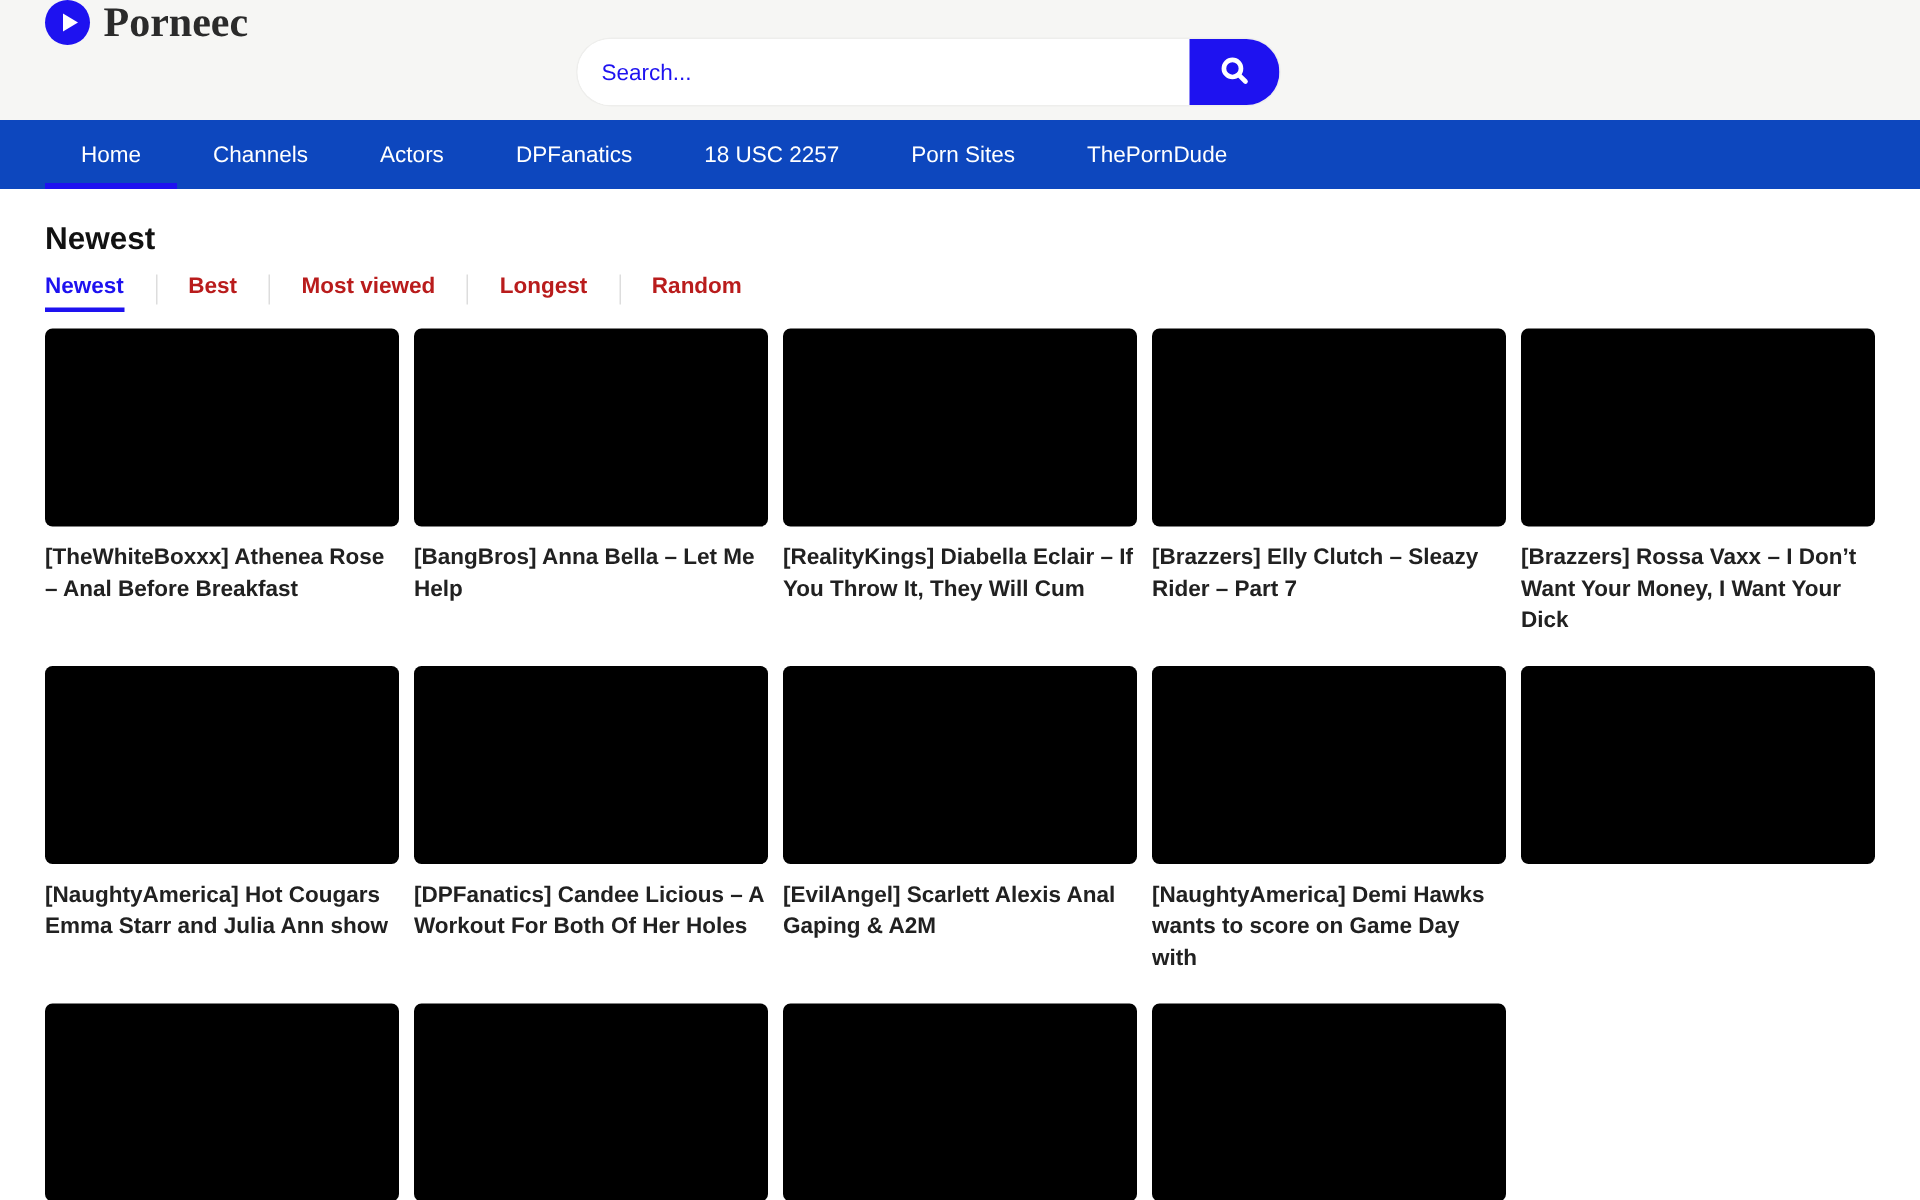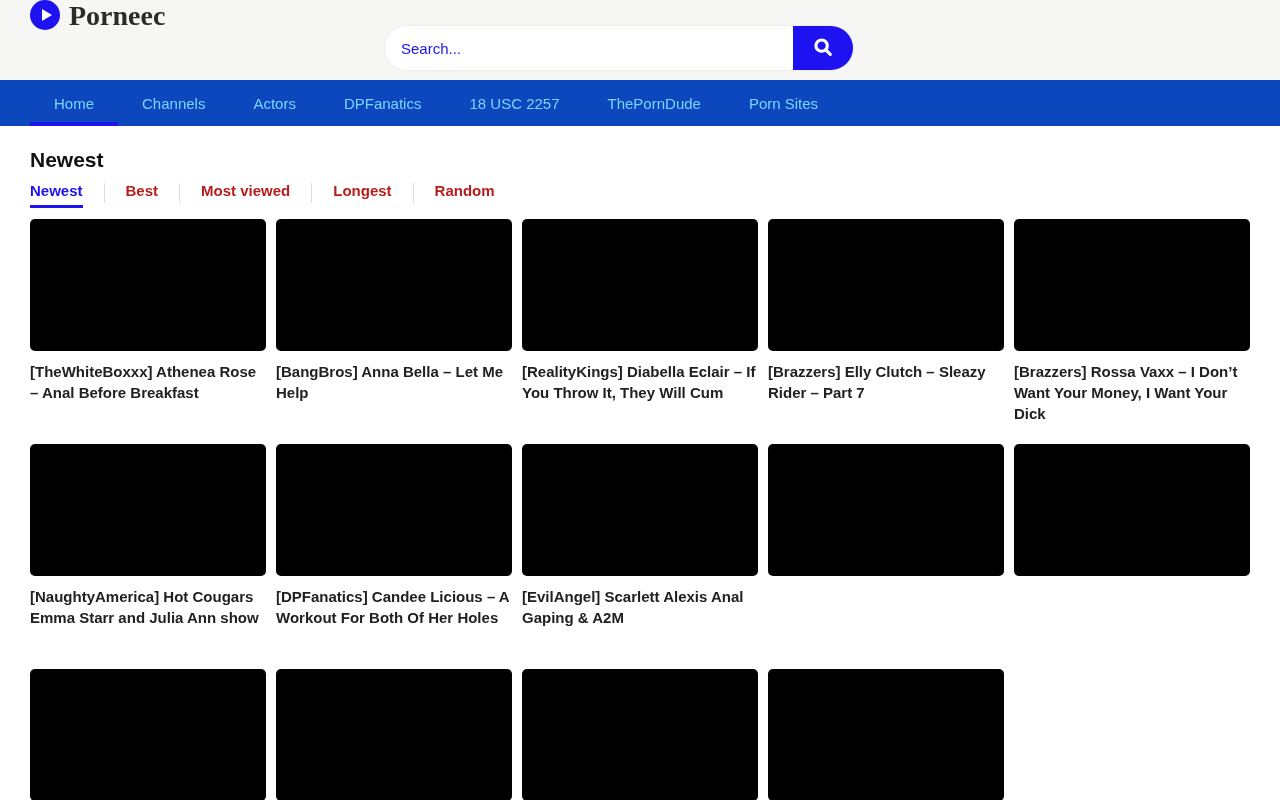--- a/index.html
+++ b/index.html
@@ -21,21 +21,21 @@
   .brand-name{font-family:"Liberation Serif",serif;font-weight:700;font-size:28px;color:#2b2b2b;}
   .searchbar{position:absolute;left:385px;top:26px;width:468px;height:44px;display:flex;
     border-radius:23px;overflow:hidden;background:#fff;box-shadow:0 0 0 1px rgba(0,0,0,0.03);}
   .search-input{flex:1;border:0;outline:none;padding:0 16px;font-size:15px;color:var(--accent);
     font-family:"Liberation Sans",sans-serif;background:#fff;}
   .search-input::placeholder{color:var(--accent);opacity:1;}
   .search-btn{width:60px;border:0;background:var(--accent);cursor:pointer;
     display:flex;align-items:center;justify-content:center;}
   
   .nav{height:46px;background:var(--nav);display:flex;padding-left:30px;}
-  .nav-item{display:flex;align-items:center;padding:0 24px;color:#7dd3fc;font-size:15px;
+  .nav-item{display:flex;align-items:center;padding:0 24px;color:#ffffff;font-size:15px;
     cursor:pointer;border-bottom:4px solid transparent;border-top:4px solid transparent;}
   .nav-item.active{border-bottom-color:var(--accent);}
   
   .main{padding:22px 30px 0;}
   .page-heading{font-size:21px;font-weight:700;color:#111;margin-bottom:10px;}
   .tabs{display:flex;align-items:center;}
   .tab{margin:0 21px;padding-bottom:6px;font-size:15px;font-weight:700;color:#b91c1c;
     border-bottom:3px solid transparent;cursor:pointer;}
   .tab:first-child{margin-left:0;}
   .tab.active{color:var(--accent);border-bottom-color:var(--accent);}
@@ -68,22 +68,22 @@
     </button>
   </div>
 </div>
 
 <div class="nav">
   <div class="nav-item active">Home</div>
   <div class="nav-item">Channels</div>
   <div class="nav-item">Actors</div>
   <div class="nav-item">DPFanatics</div>
   <div class="nav-item">18 USC 2257</div>
+  <div class="nav-item">Porn Sites</div>
   <div class="nav-item">ThePornDude</div>
-  <div class="nav-item">Porn Sites</div>
 </div>
 
 <div class="main">
   <div class="page-heading">Newest</div>
 
   <div class="tabs">
     <div class="tab active">Newest</div>
     <div class="tab-divider"></div>
     <div class="tab">Best</div>
     <div class="tab-divider"></div>
@@ -122,20 +122,21 @@
     <div class="card">
       <div class="thumb"></div>
       <div class="card-title">[DPFanatics] Candee Licious – A Workout For Both Of Her Holes</div>
     </div>
     <div class="card">
       <div class="thumb"></div>
       <div class="card-title">[EvilAngel] Scarlett Alexis Anal Gaping &amp; A2M</div>
     </div>
     <div class="card">
       <div class="thumb"></div>
+      <div class="card-title">[NaughtyAmerica] Demi Hawks wants to score on Game Day with</div>
     </div>
     <div class="card">
       <div class="thumb"></div>
       <div class="card-title"></div>
     </div>
     <div class="card">
       <div class="thumb"></div>
       <div class="card-title"></div>
     </div>
     <div class="card">

